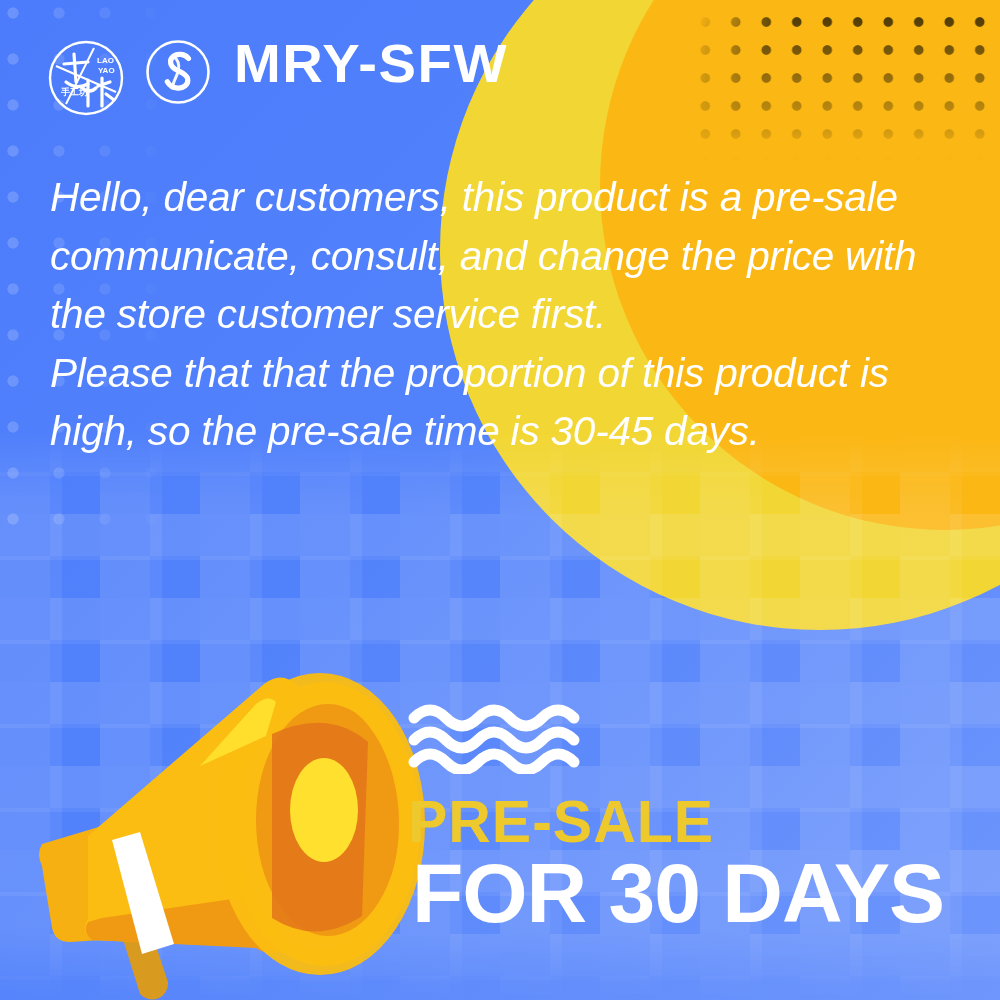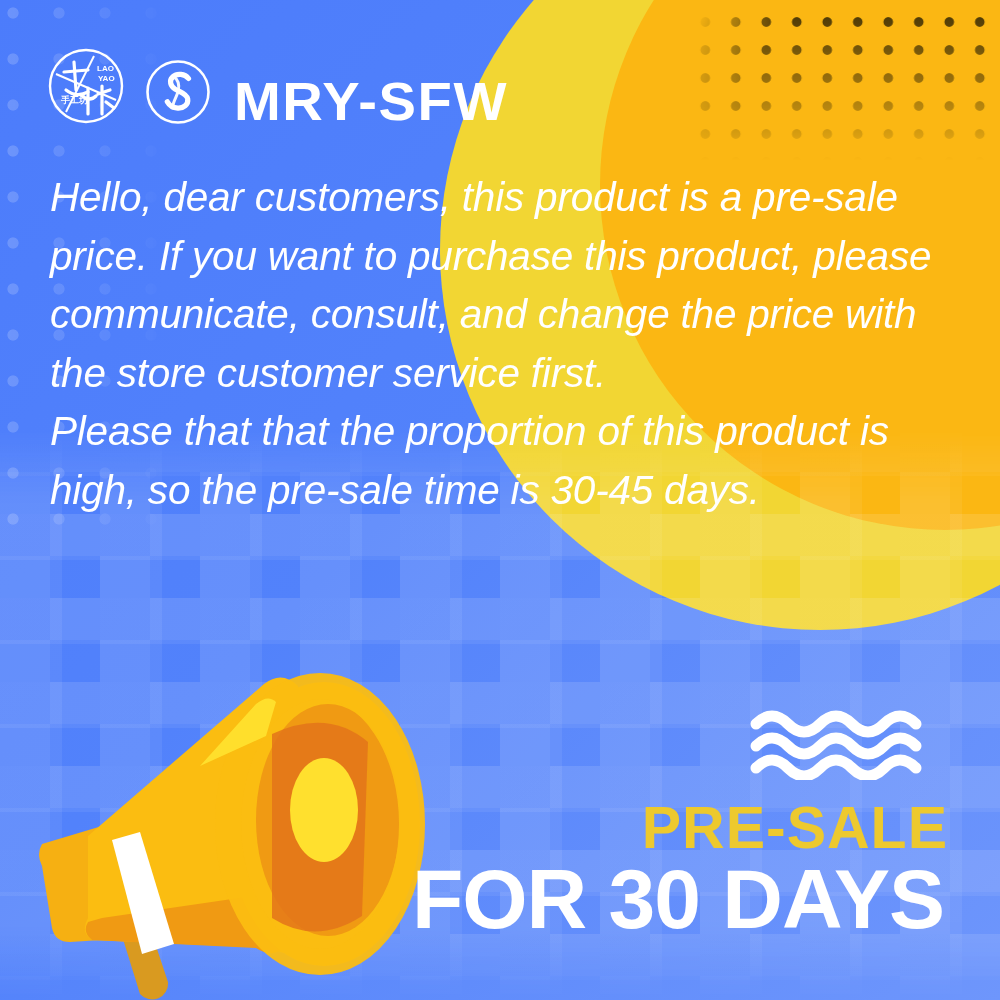--- a/index.html
+++ b/index.html
@@ -80,21 +80,21 @@
       linear-gradient(to bottom, #000 0%, rgba(0,0,0,0.25) 78%, rgba(0,0,0,0) 100%),
       linear-gradient(115deg, rgba(0,0,0,0) 6%, #000 26%);
     mask-composite: intersect;
   }
 
   
   #brand {
     position: absolute;
     left: 44px; top: 36px;
     display: flex;
-    align-items: flex-end;
+    align-items: flex-start;
     gap: 14px;
     height: 92px;
   }
   #brand svg { display: block; }
   .wordmark {
     color: #FFFFFF;
     font-size: 54px;
     font-weight: 700;
     letter-spacing: 1.5px;
     line-height: 1;
@@ -124,22 +124,21 @@
 
   
   #megaphone {
     left: 28px; top: 648px;
     width: 410px; height: 360px;
   }
 
   
   #promo {
     position: absolute;
-    right: 52px; bottom: 56px;
-    text-align: right;
+    right: 52px; bottom: 62px;
   }
   #waves { display: block; margin-left: auto; margin-bottom: 16px; }
   #pre-sale {
     color: #EDC92E;
     font-size: 59px;
     font-weight: 700;
     letter-spacing: 1px;
     line-height: 0.95;
     margin: 0 0 2px 0;
   }
@@ -189,21 +188,20 @@
         <path d="M31 20c5 3.4 6.6 9.4 5.2 15.2-1.4 5.8-5.6 10.4-5.6 16.8" stroke="#FFFFFF" stroke-width="3" stroke-linecap="round" fill="none" opacity="0.95"></path>
       </svg>
     </span>
 
     <span class="wordmark">MRY-SFW</span>
   </div>
 
   <div id="message">
     <div class="para">
       <div class="msg-line">Hello, dear customers, this product is a pre-sale</div>
-      <div class="msg-line">price. If you want to purchase this product, please</div>
       <div class="msg-line">communicate, consult, and change the price with</div>
       <div class="msg-line">the store customer service first.</div>
     </div>
     <div class="para">
       <div class="msg-line">Please that that the proportion of this product is</div>
       <div class="msg-line">high, so the pre-sale time is 30-45 days.</div>
     </div>
   </div>
 
   <div class="layer" id="megaphone">

